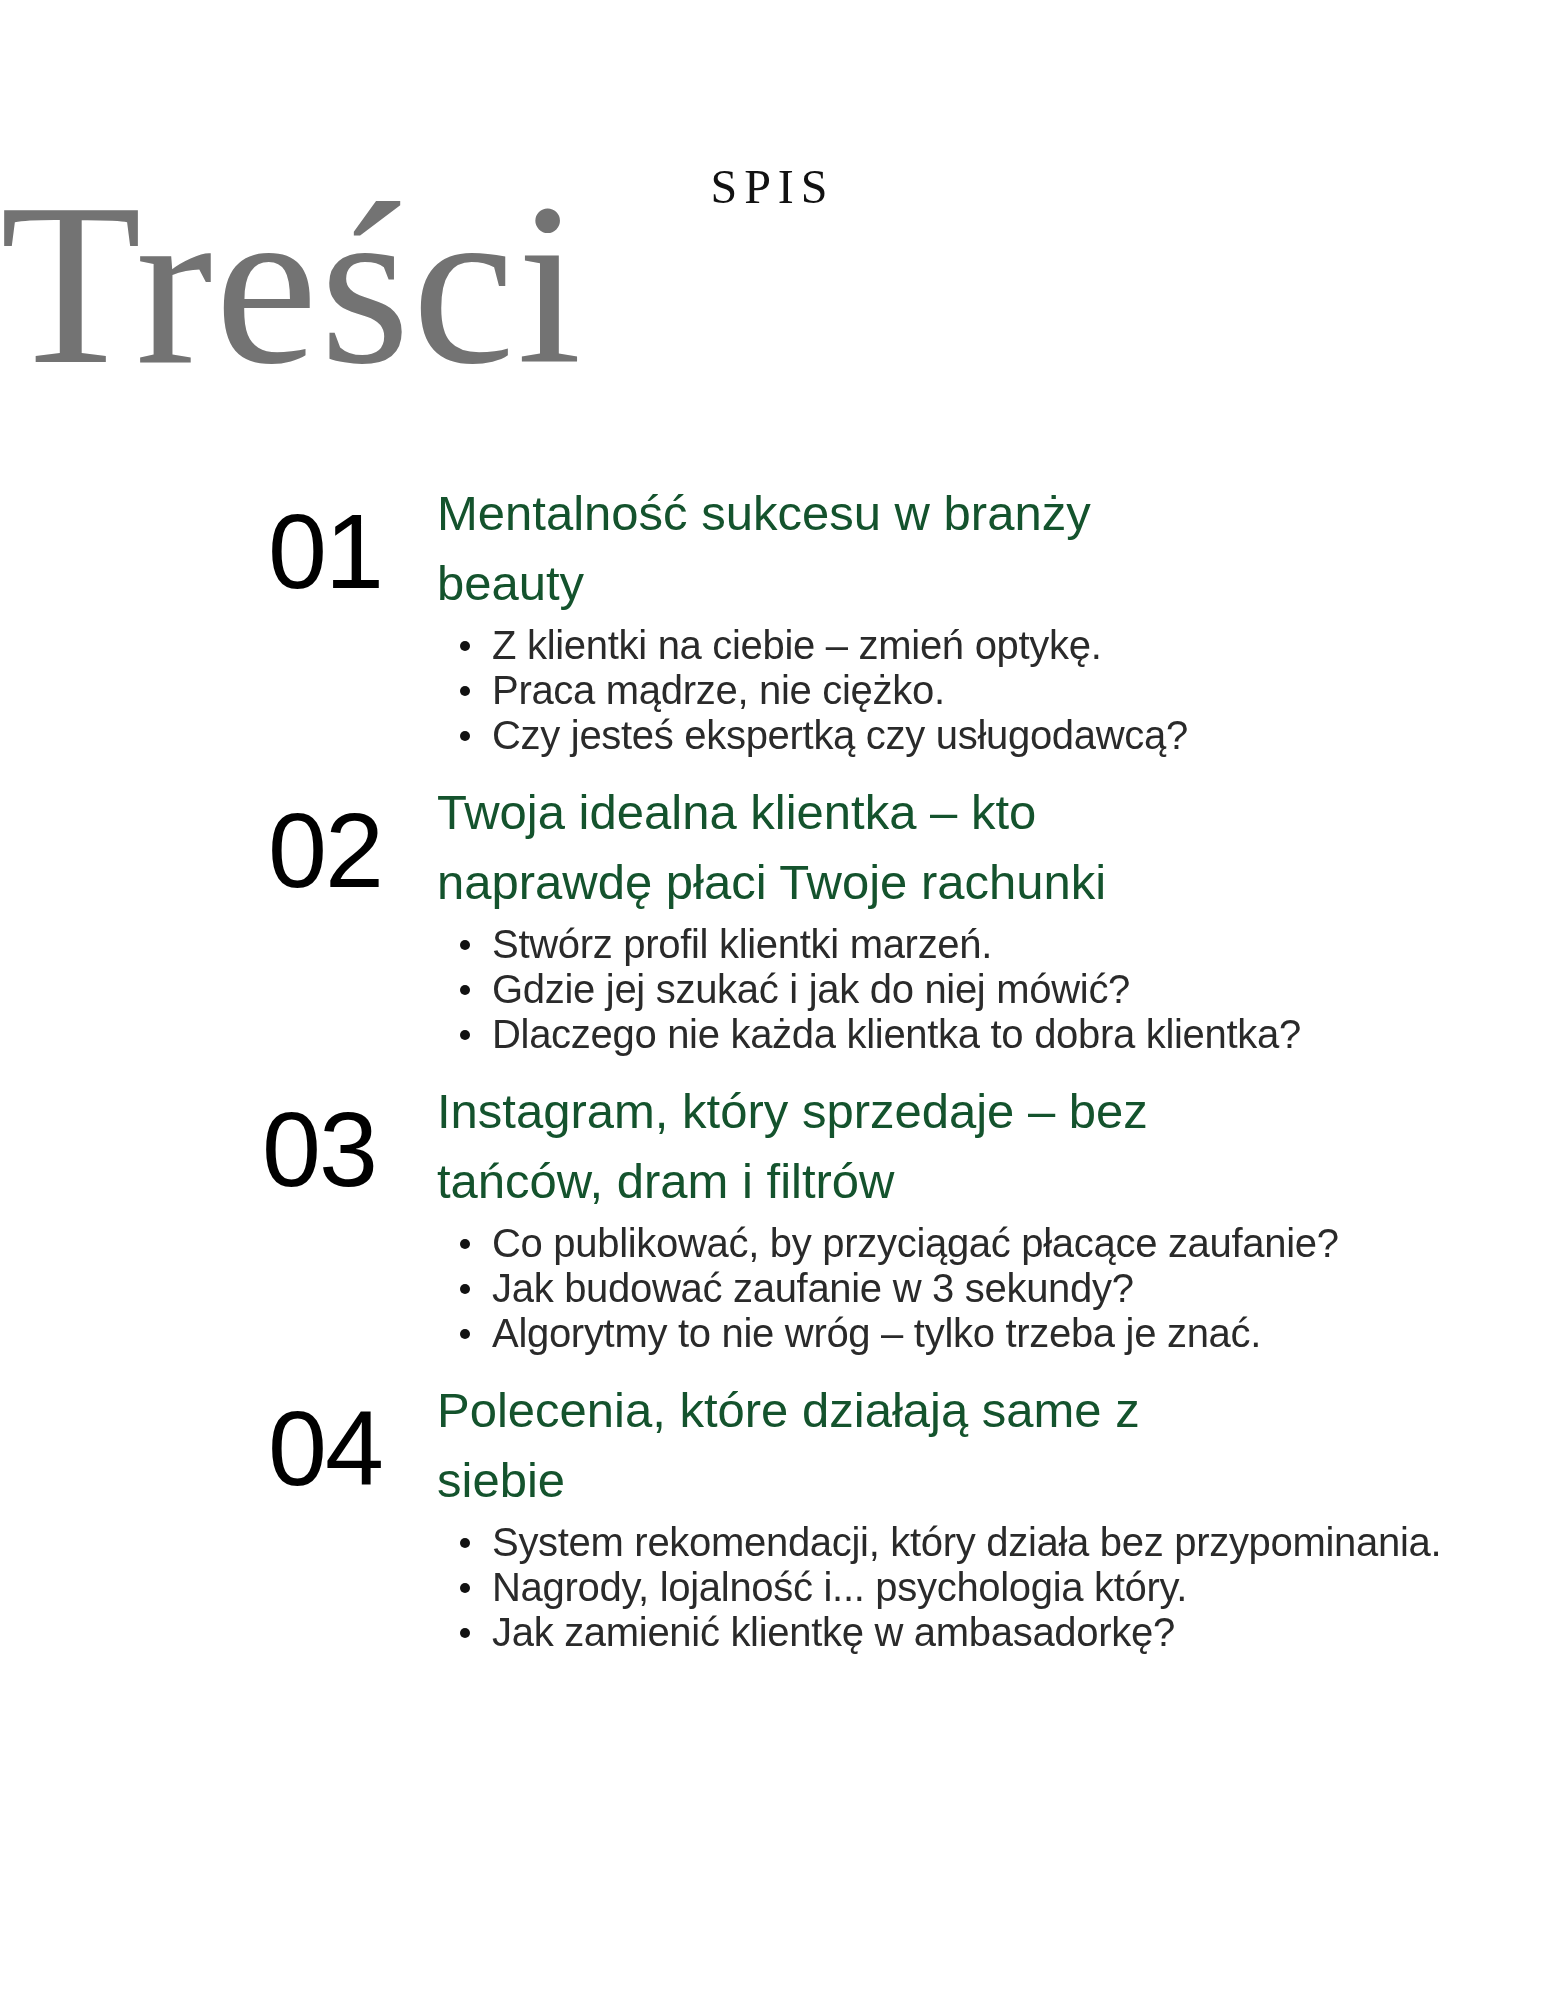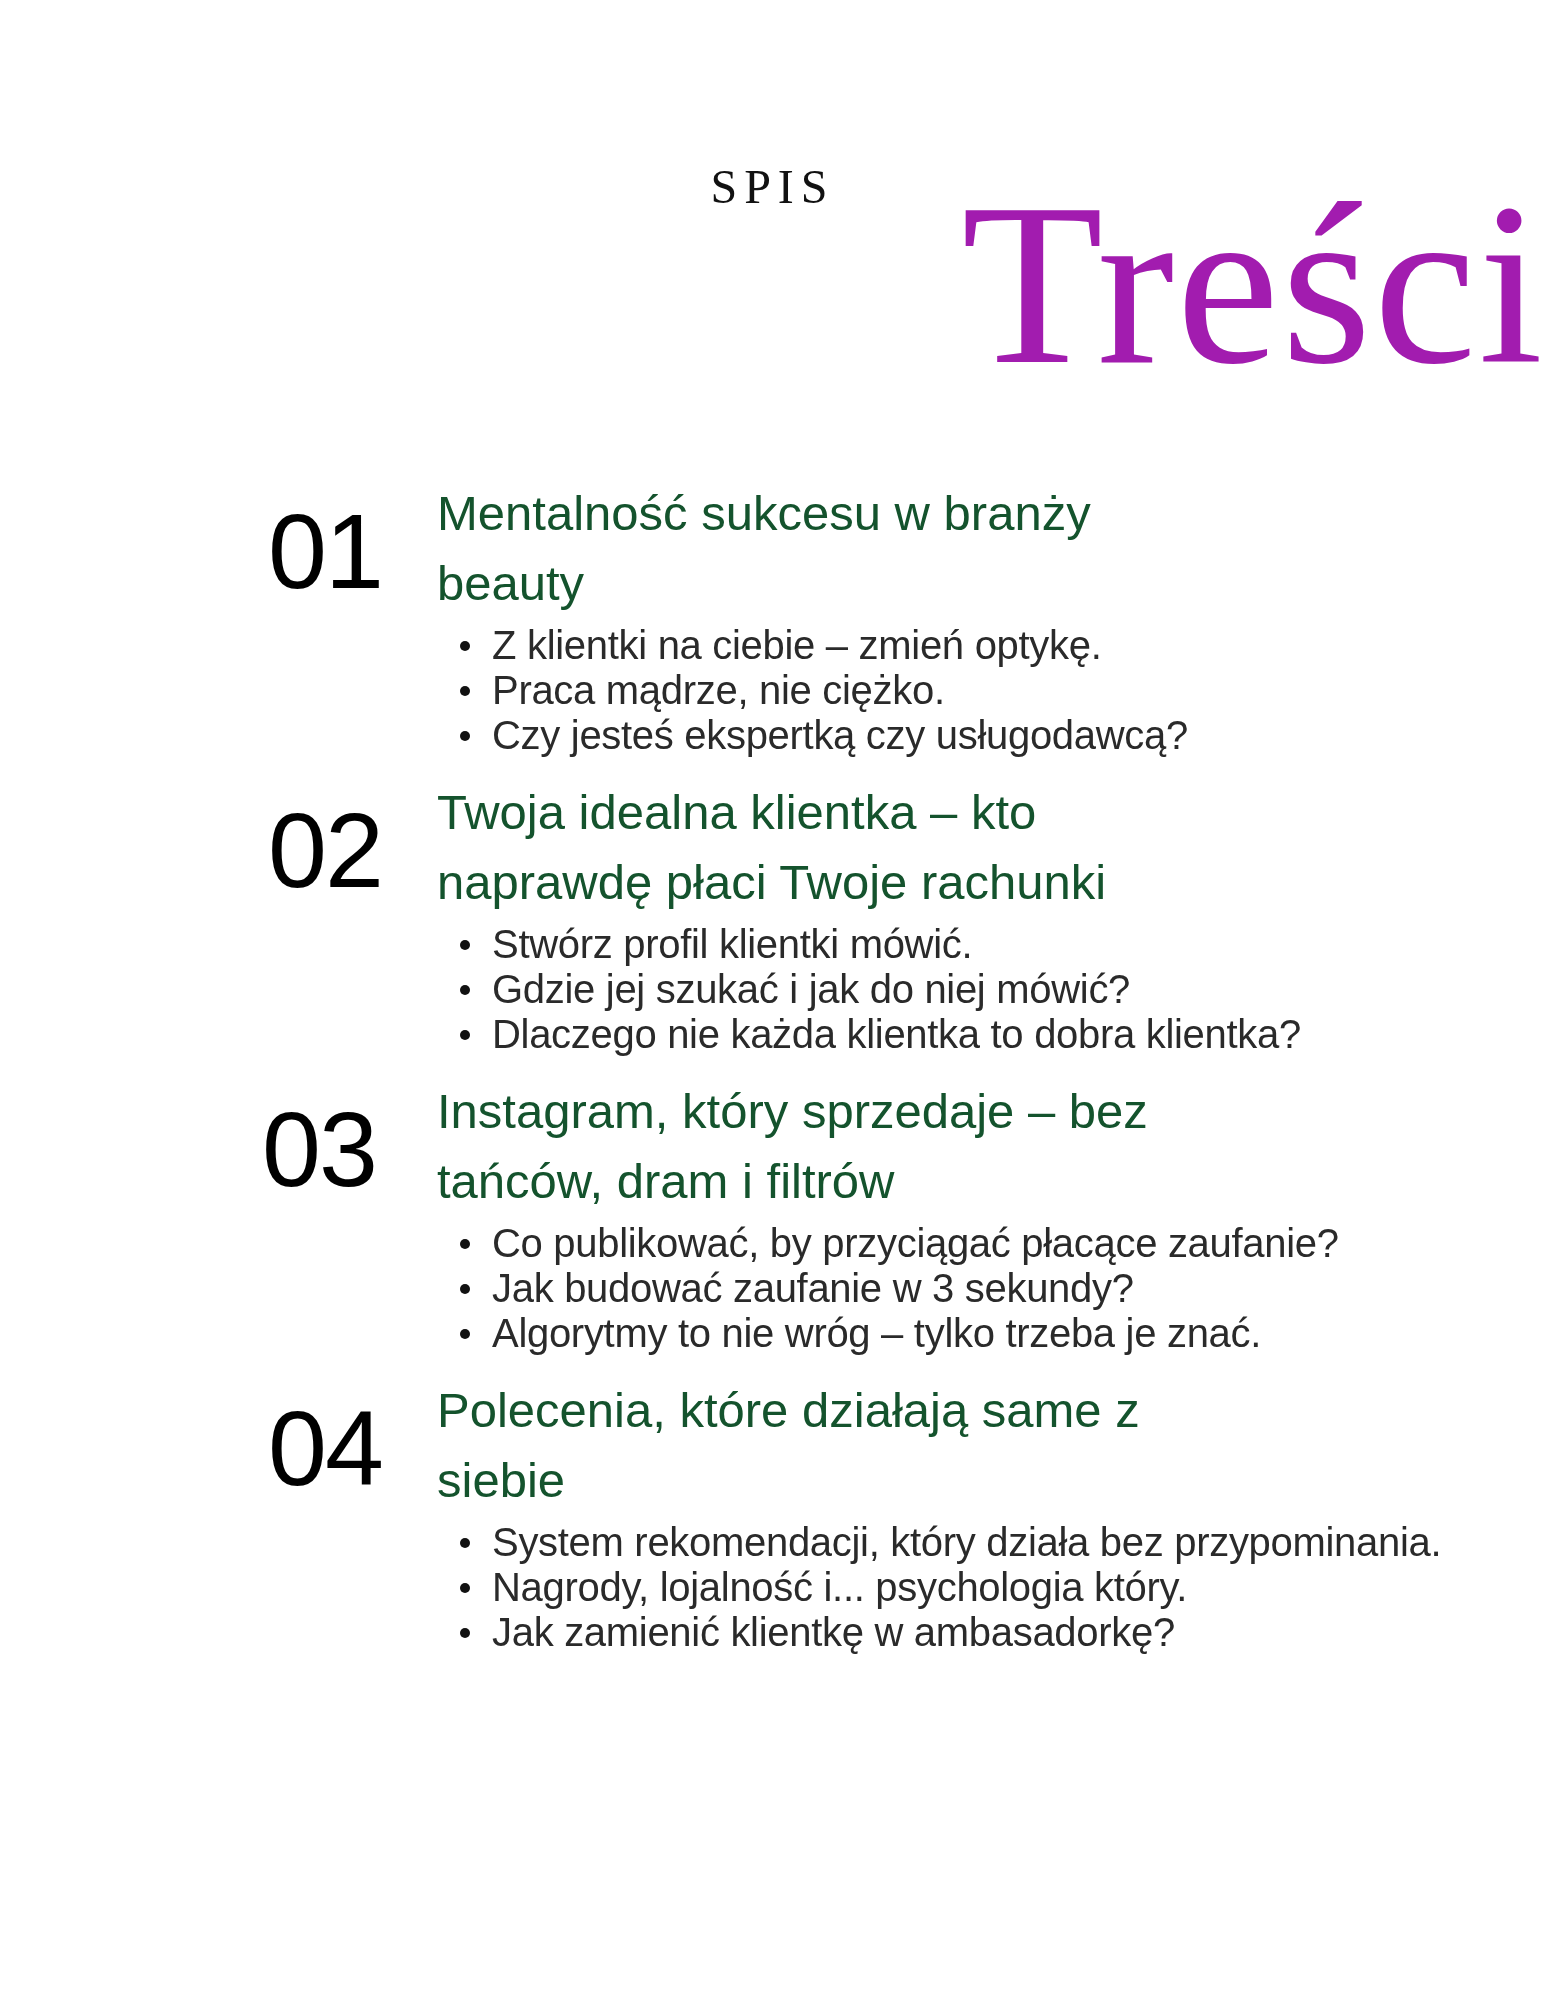--- a/index.html
+++ b/index.html
@@ -5,23 +5,23 @@
     html, body { margin: 0; padding: 0; background: #ffffff; }
     body { width: 1545px; height: 2000px; position: relative; overflow: hidden; color: #000; }
     .heading-wrap { position: absolute; left: 0; top: 0; width: 1238px; height: 400px; }
     .spis {
       position: absolute; left: 0; width: 1545px; top: 163px; text-align: center;
       font-family: "Liberation Serif", "DejaVu Serif", serif;
       font-size: 48px; letter-spacing: 7px; line-height: 1; color: #111;
       padding-left: 0px;
     }
     .tresci {
-      position: absolute; left: 0; width: 1545px; top: 168px; text-align: right;
+      position: absolute; left: 0; width: 1545px; top: 168px; text-align: left;
       font-family: "Liberation Serif", "DejaVu Serif", serif;
-      font-size: 232px; line-height: 1; letter-spacing: 2px; color: #a21caf;
+      font-size: 232px; line-height: 1; letter-spacing: 2px; color: #737373;
     }
     .section { position: absolute; left: 0; width: 1545px; height: 300px; }
     .num {
       position: absolute; left: 268px; top: 20px;
       font-family: "Liberation Sans", "DejaVu Sans", sans-serif;
       font-size: 106px; line-height: 1; letter-spacing: -2px; color: #000;
     }
     .title {
       position: absolute; left: 437px; top: 0; width: 760px;
       font-family: "Liberation Sans", "DejaVu Sans", sans-serif;
@@ -60,21 +60,21 @@
   </ul>
 </div>
 
 <div class="section" style="top:777px;">
   <div class="num">02</div>
   <div class="title">
     <div>Twoja idealna klientka – kto</div>
     <div>naprawdę płaci Twoje rachunki</div>
   </div>
   <ul class="bullets">
-    <li><span class="bullet-dot"></span><span>Stwórz profil klientki mówić.</span></li>
+    <li><span class="bullet-dot"></span><span>Stwórz profil klientki marzeń.</span></li>
     <li><span class="bullet-dot"></span><span>Gdzie jej szukać i jak do niej mówić?</span></li>
     <li><span class="bullet-dot"></span><span>Dlaczego nie każda klientka to dobra klientka?</span></li>
   </ul>
 </div>
 
 <div class="section" style="top:1076px;">
   <div class="num" style="left:262px;">03</div>
   <div class="title">
     <div>Instagram, który sprzedaje – bez</div>
     <div>tańców, dram i filtrów</div>

